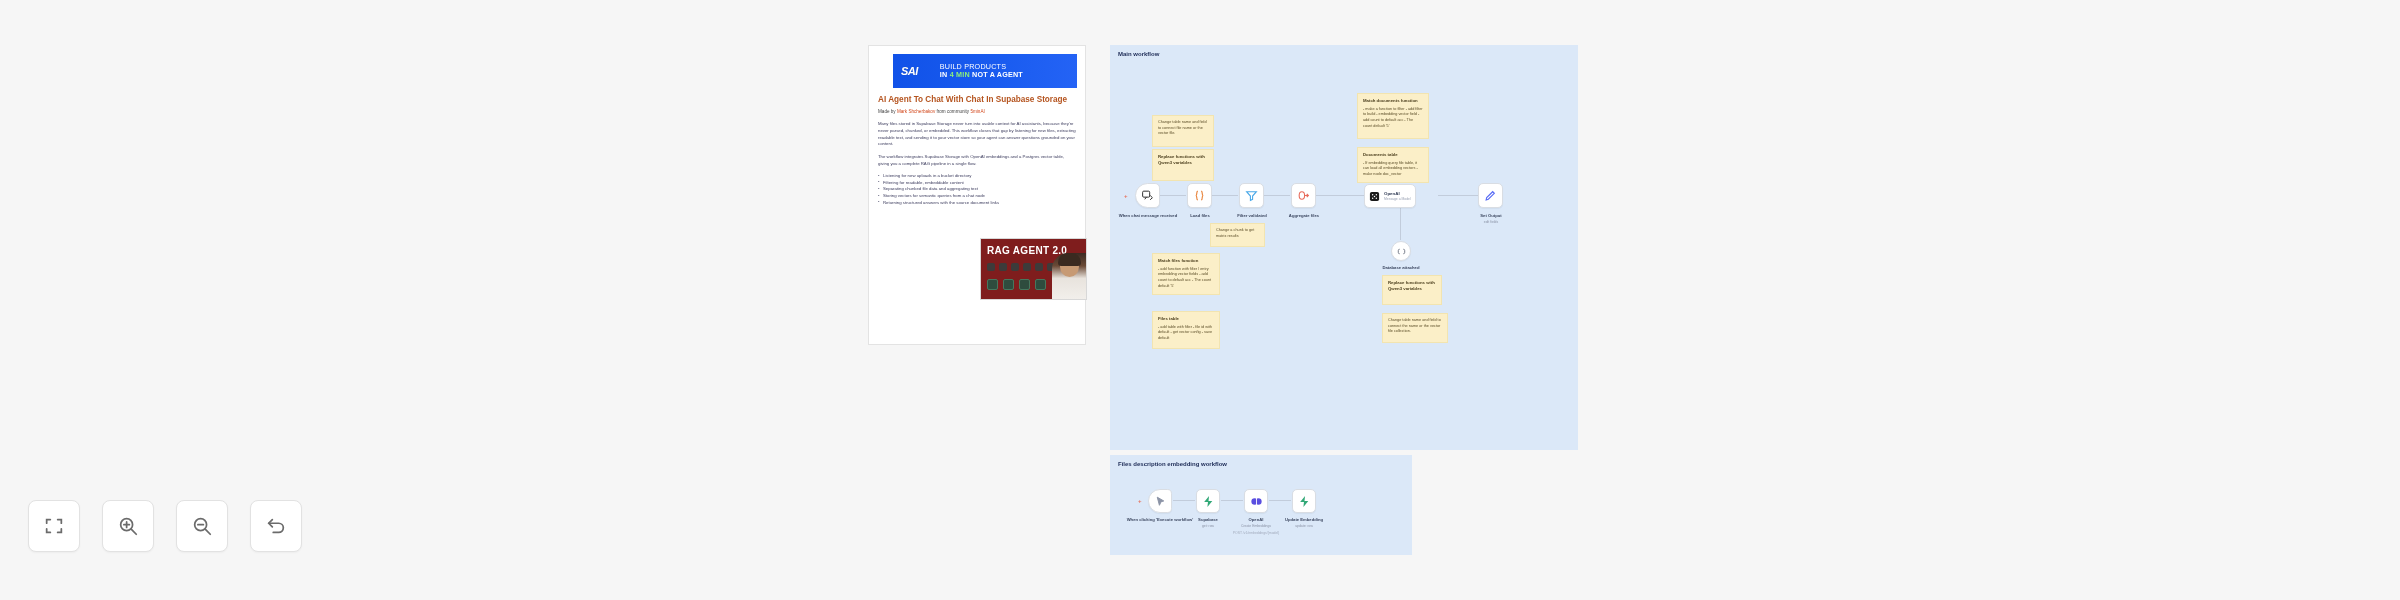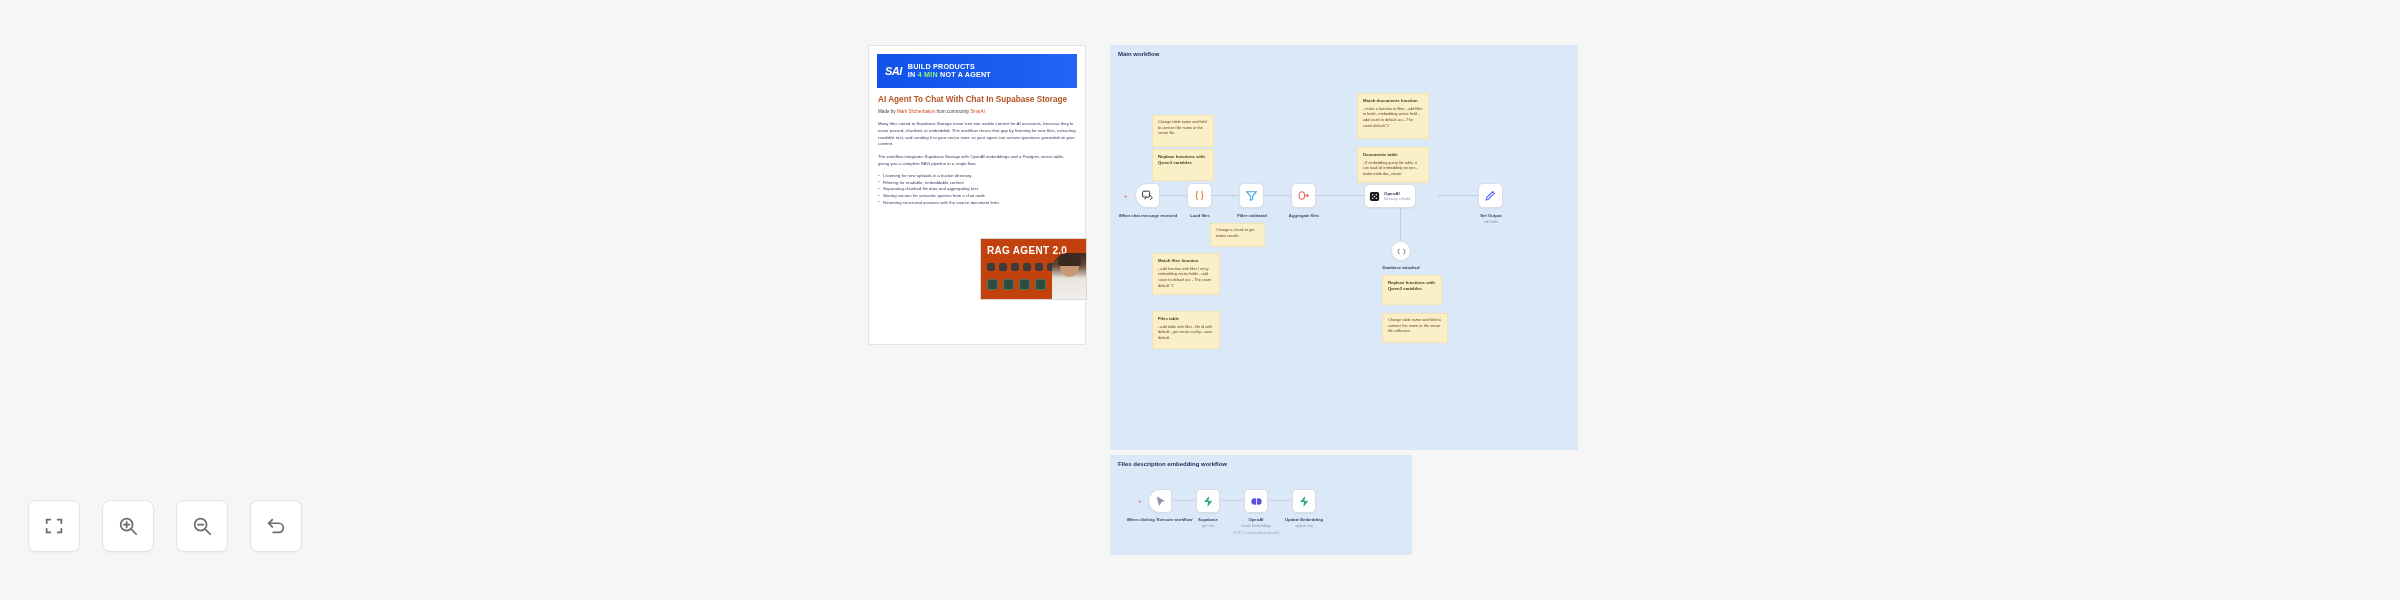--- a/index.html
+++ b/index.html
@@ -13,31 +13,31 @@
 
   
   .doc-panel {
     position: absolute; left: 868px; top: 45px;
     width: 218px; height: 300px;
     background: #ffffff;
     border: 1px solid #e3e3e3;
     overflow: hidden;
   }
   .doc-banner {
-    margin: 8px 8px 0 8px; height: 34px;
+    margin: 8px 8px 0 24px; height: 34px;
     background: linear-gradient(90deg,#1152e8 0%,#1a5cf0 60%,#2463f5 100%);
-    display: flex; align-items: center; gap: 6px; padding: 4px 8px;
+    display: flex; align-items: center; gap: 22px; padding: 4px 8px;
   }
   .doc-banner .logo {
     font-size: 11px; font-weight: 900; font-style: italic;
     color: #ffffff; letter-spacing: -0.5px; line-height: 1;
     text-shadow: 0 0 1px rgba(0,0,0,.25);
   }
   .doc-banner .tagline { display: flex; flex-direction: column; line-height: 1.05; }
-  .doc-banner .tl1 { font-size: 7.2px; font-weight: 700; color: #ffffff; letter-spacing: .2px; }
+  .doc-banner .tl1 { font-size: 7.2px; font-weight: 400; color: #ffffff; letter-spacing: .2px; }
   .doc-banner .tl2 { font-size: 7.2px; font-weight: 800; letter-spacing: .2px; color: #ffffff; }
   .doc-banner .tl2 .hl { color: #8ef07a; }
 
   .doc-body { padding: 7px 9px 0 9px; }
   .doc-title {
     font-size: 8.2px; font-weight: 700; color: #b5541f; line-height: 1.25;
     margin-bottom: 4px;
   }
   .doc-byline { font-size: 4.6px; color: #444; margin-bottom: 6px; line-height: 1.3; }
   .doc-byline .lnk { color: #d2481c; }
@@ -57,21 +57,21 @@
   .doc-foot {
     position: absolute; left: 0; right: 0; bottom: 74px;
     text-align: right; padding-right: 12px;
     font-size: 4.3px; color: #4a4a6a; font-style: italic;
   }
 
   
   .video-card {
     position: absolute; left: 980px; top: 238px;
     width: 107px; height: 62px;
-    background: #c2410c; overflow: hidden;
+    background: #7f1d1d; overflow: hidden;
     border: 1px solid #d8d8d8;
   }
   .video-card .vtitle {
     position: absolute; left: 6px; top: 6px;
     font-size: 10px; font-weight: 800; color: #fff; letter-spacing: .3px;
   }
   .video-card .vrow {
     position: absolute; left: 6px; top: 24px; display: flex; gap: 4px; align-items: center;
   }
   .video-card .vchip {

